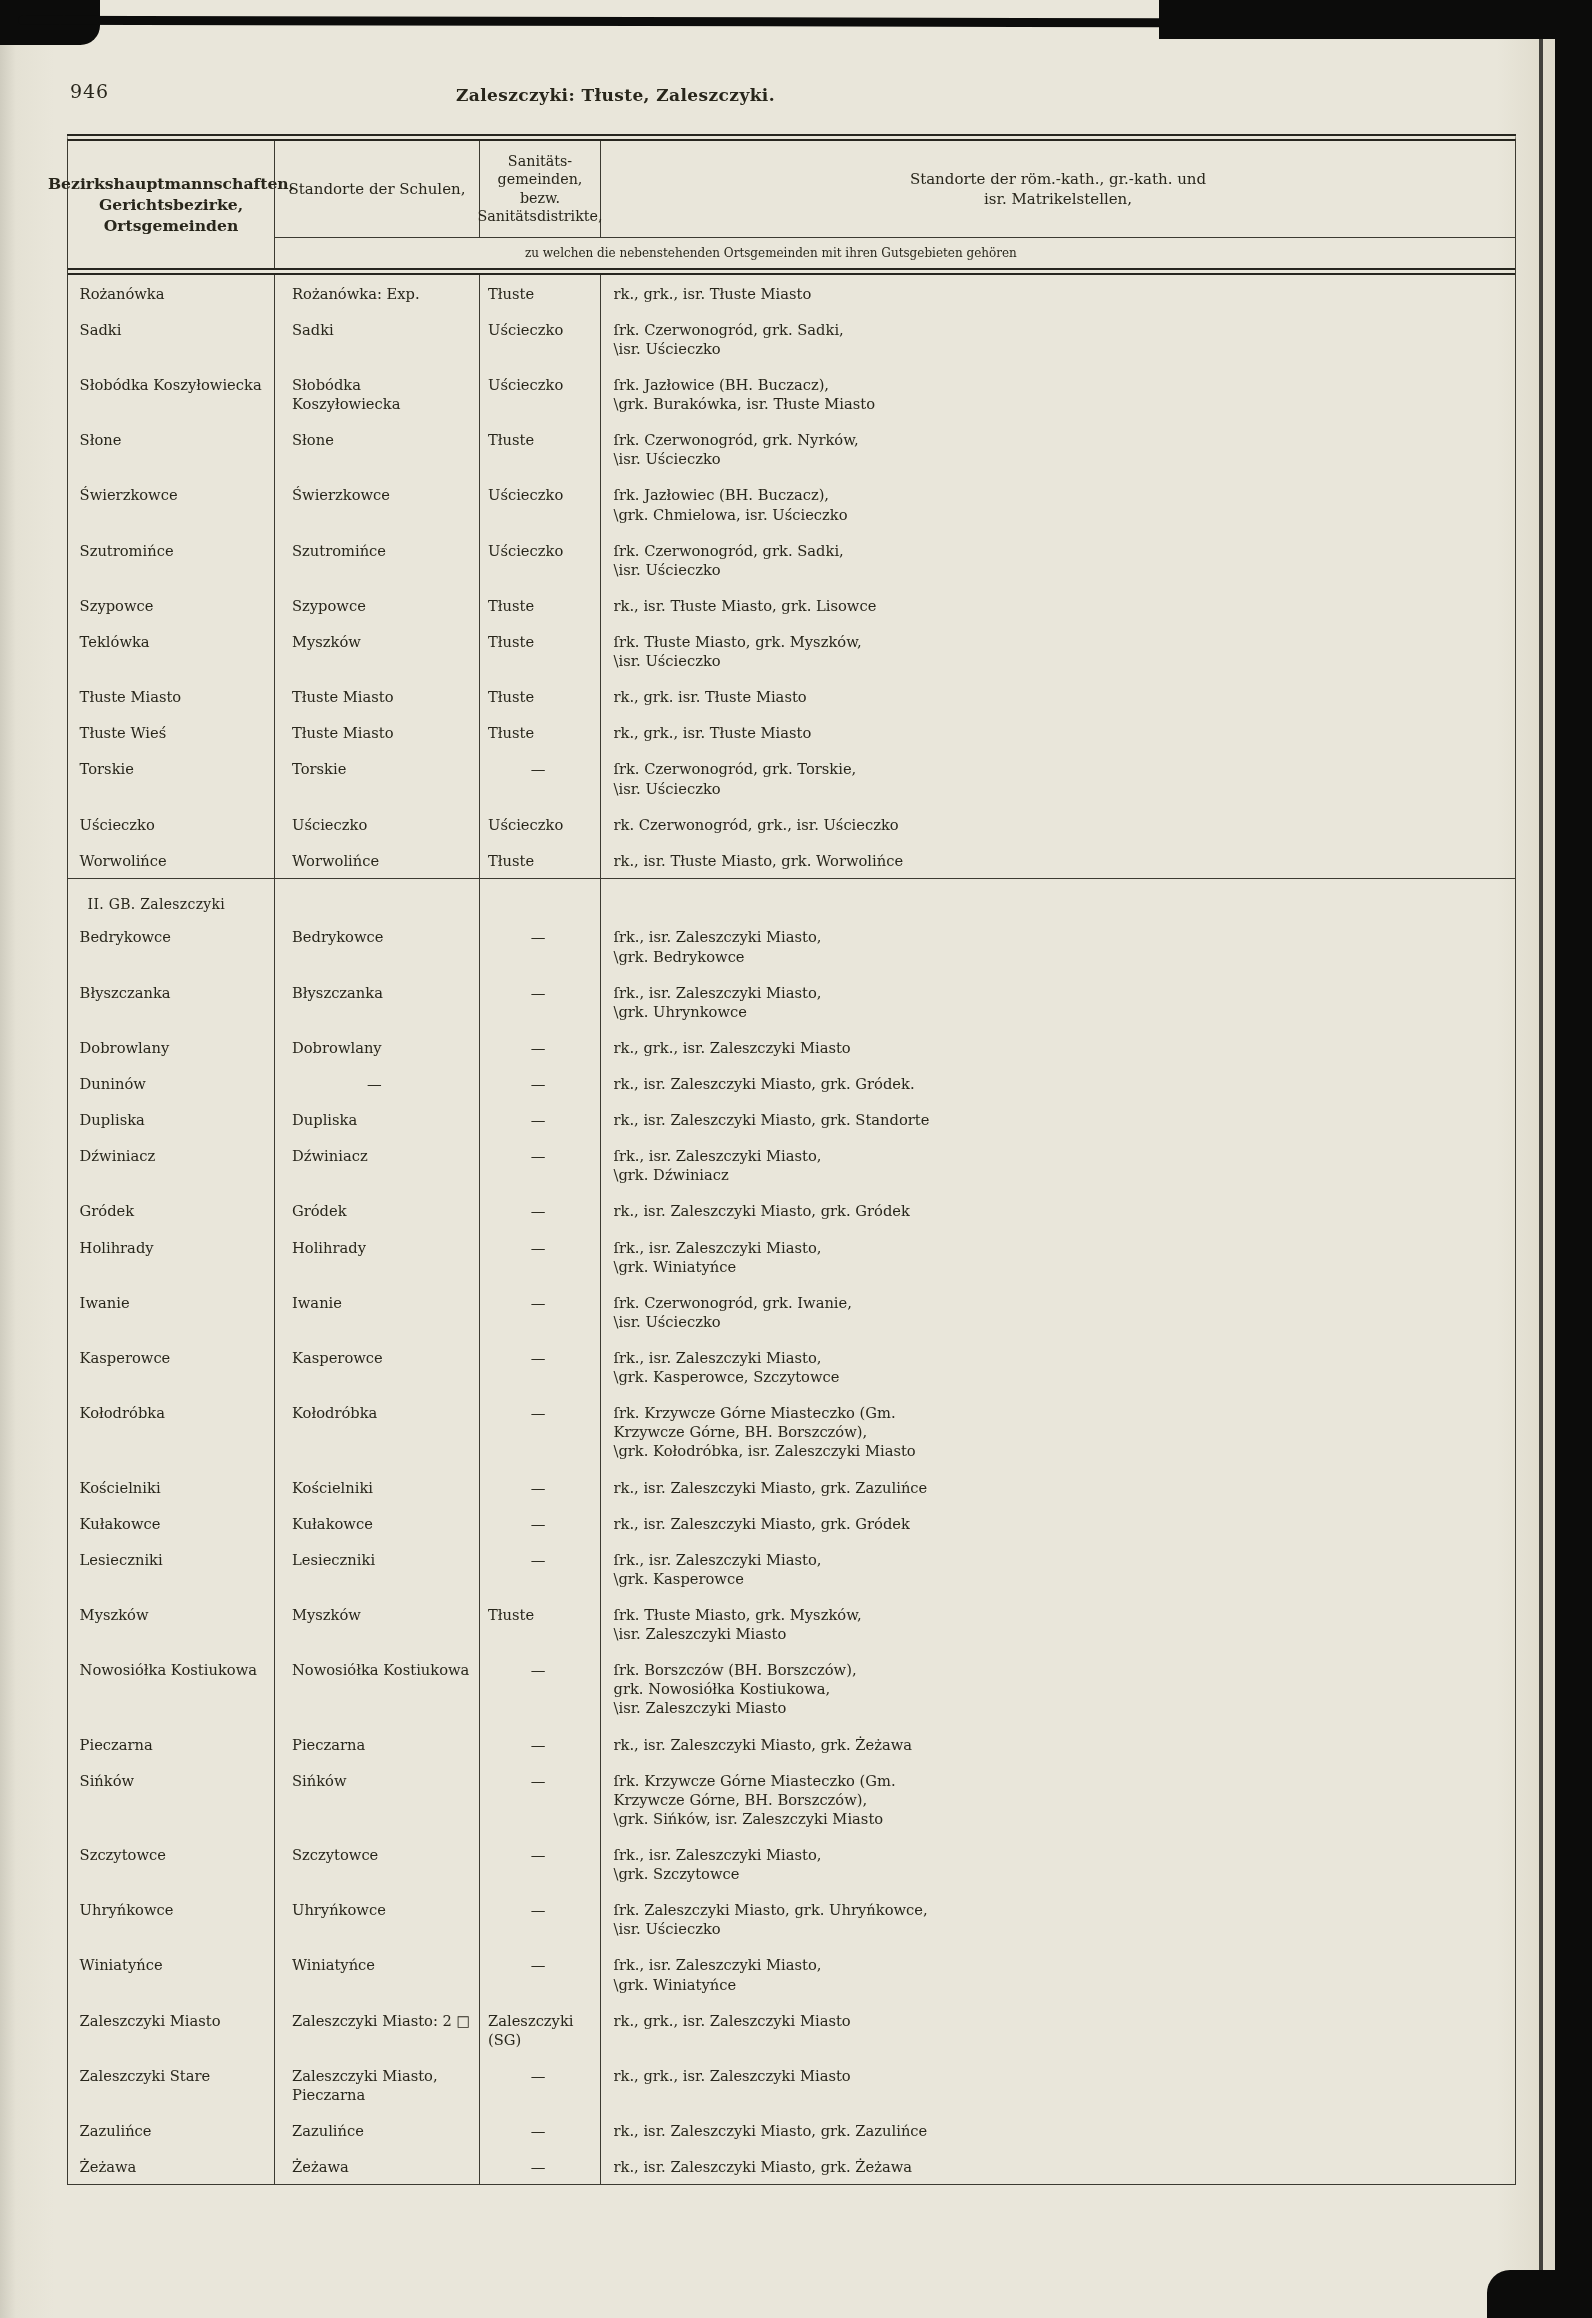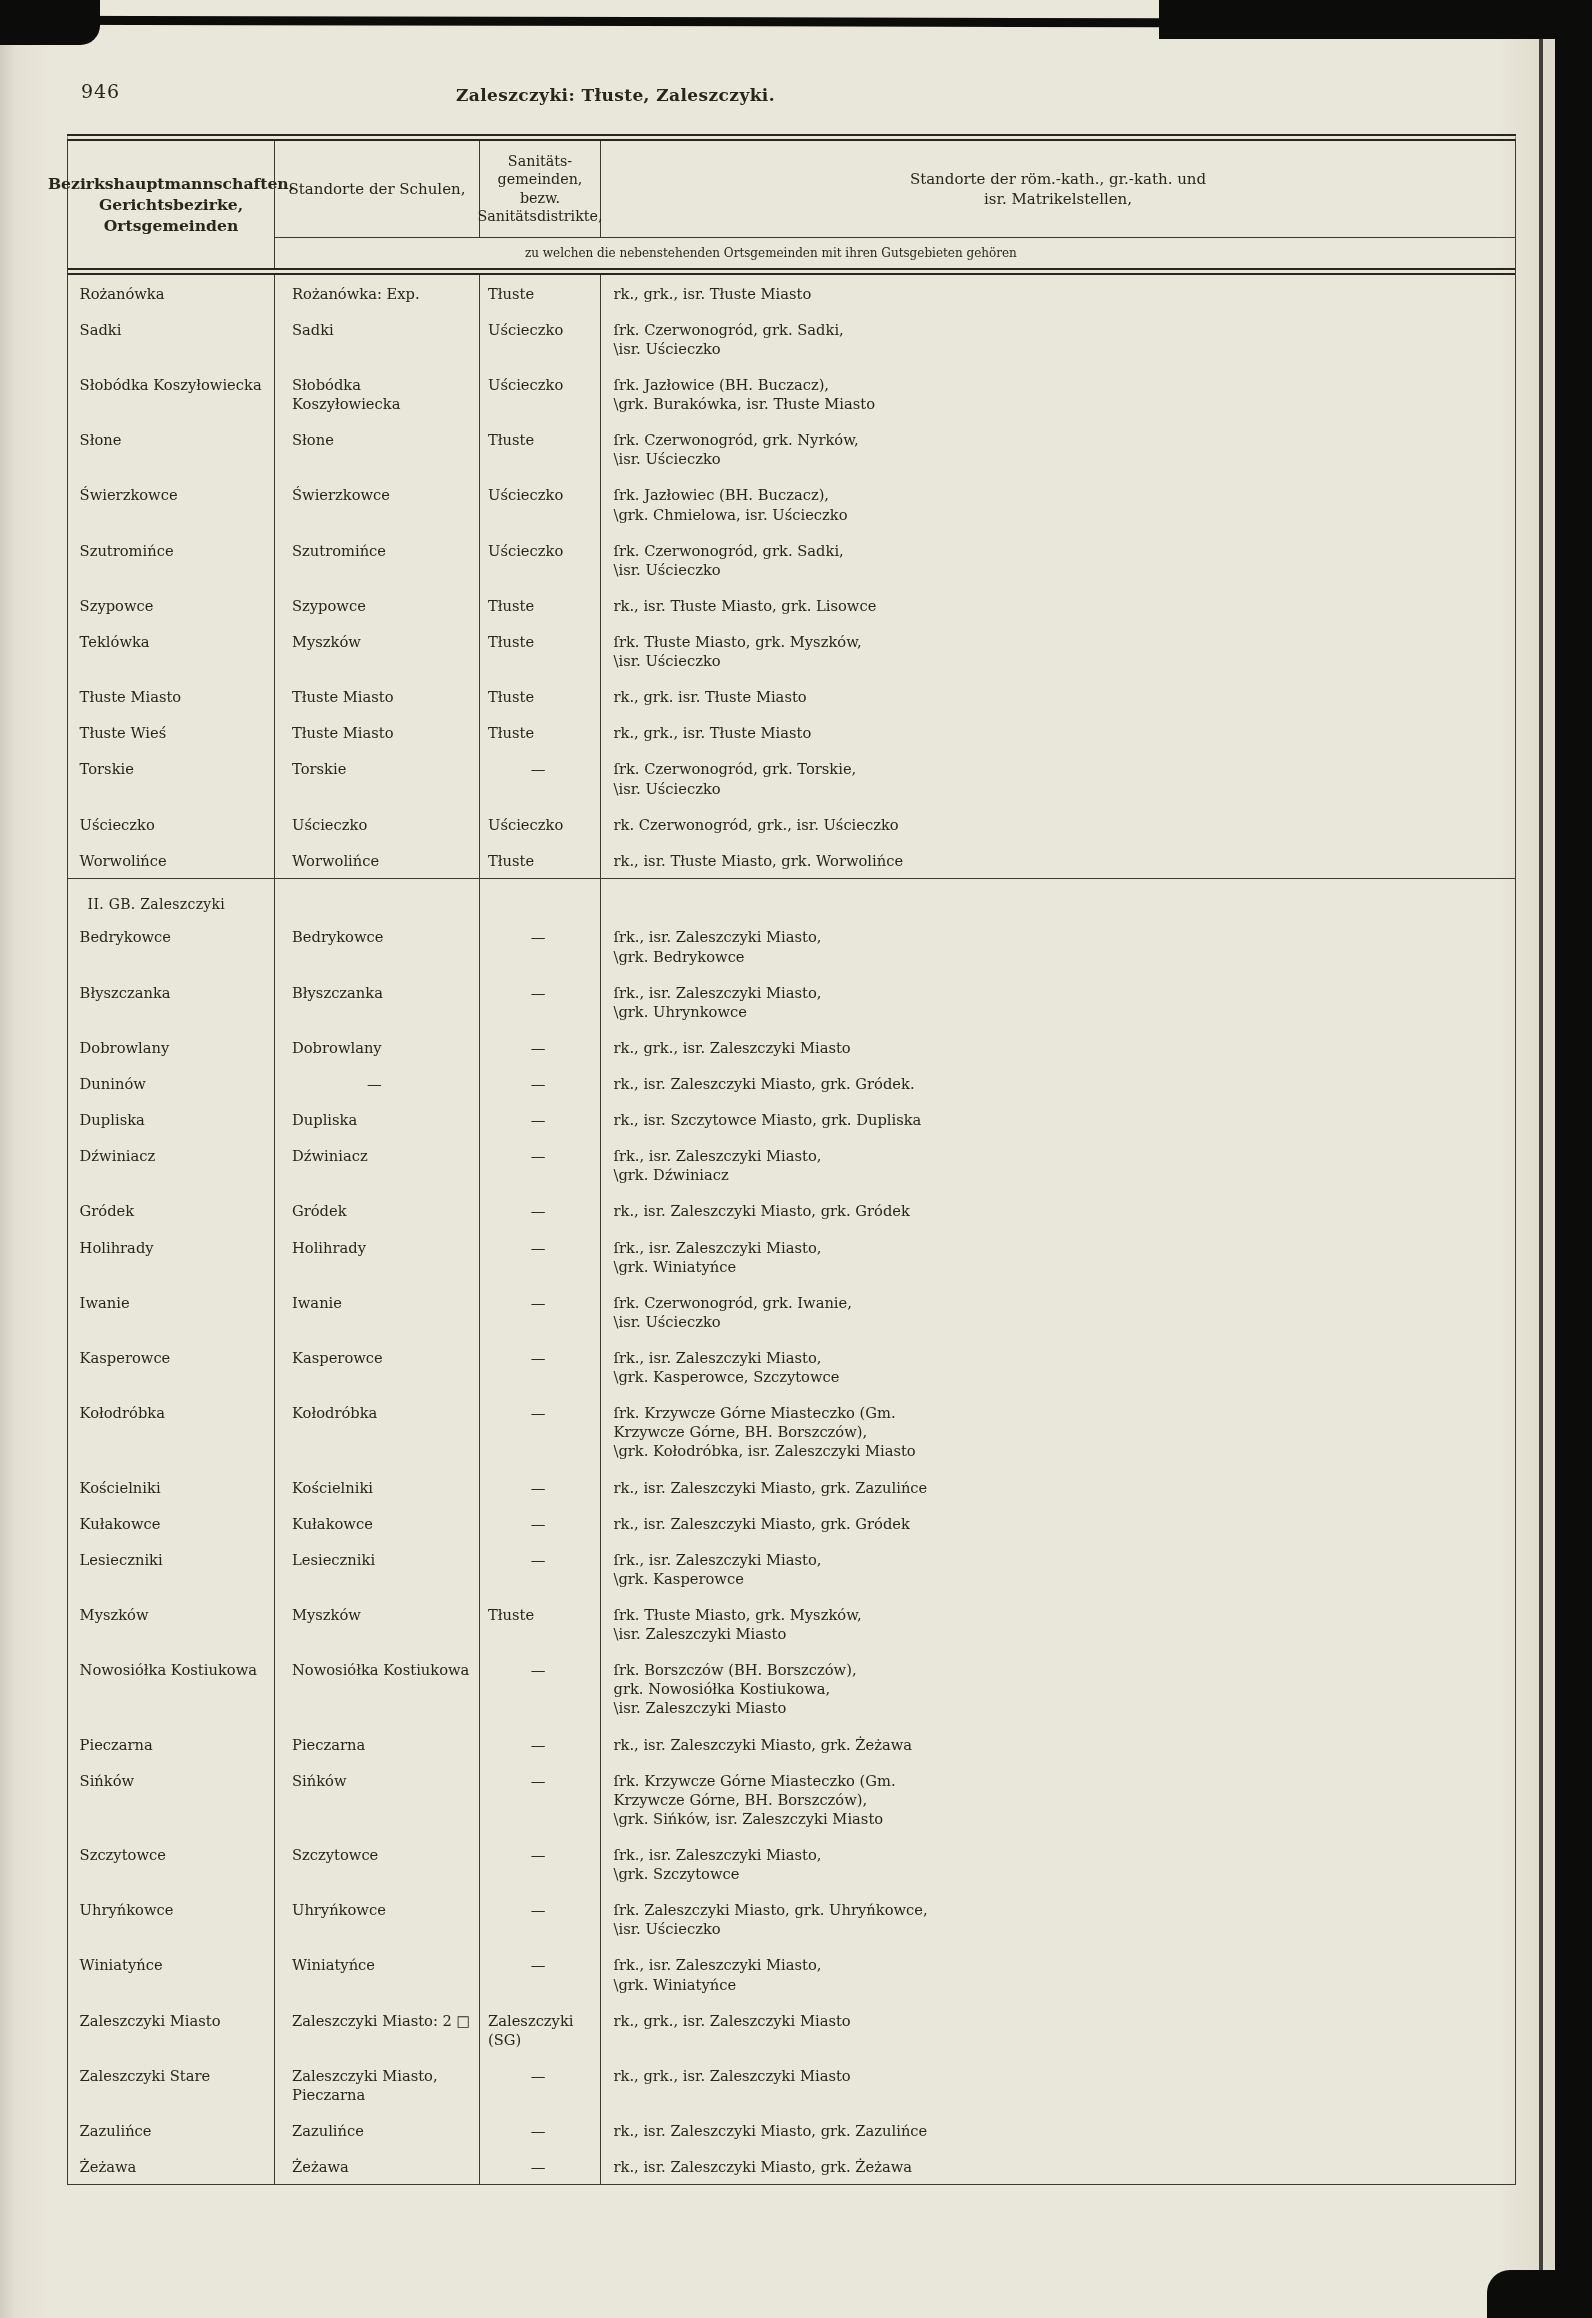--- a/index.html
+++ b/index.html
@@ -4,21 +4,21 @@
 <style>
   :root { --rule:#3c3a31; --ink:#28261b; --paper:#e9e6da; }
   * { box-sizing: border-box; }
   html,body { margin:0; padding:0; }
   body {
     width:1593px; height:2319px; position:relative; overflow:hidden;
     background: linear-gradient(90deg,#cfccbf 0px,#e4e1d4 16px,var(--paper) 54px,var(--paper) 94%,#dedacb 97.5%,#cdc9ba 100%);
     font-family:"DejaVu Serif","Liberation Serif",serif; color:var(--ink);
   }
   .artifact { position:absolute; background:#0c0c0b; z-index:5; }
-  .pagenum { position:absolute; left:81px; top:80px; font-size:19px; letter-spacing:0.9px; }
+  .pagenum { position:absolute; left:70px; top:80px; font-size:19px; letter-spacing:0.9px; }
   .title-wrap { position:absolute; left:67px; top:85px; width:1097px; text-align:center; }
   .title { margin:0; font-size:17px; font-weight:bold; letter-spacing:0.4px; display:inline; }
   .table {
     position:absolute; left:67px; top:134px; width:1449px;
     border:1.8px solid var(--rule); border-top:7.1px double #27261f;
   }
   .grid4 { display:grid; grid-template-columns:207px 205px 121px 1fr; }
   .thead { border-bottom:7.1px double #27261f; }
   .hcell { padding:10.7px 5.4px; text-align:center; display:flex; align-items:center; justify-content:center;
            white-space:pre-line; font-size:15px; line-height:1.35; }
@@ -203,21 +203,21 @@
     <div class="c1">Duninów</div>
     <div class="c2 dash">—</div>
     <div class="c3 dash">—</div>
     <div class="c4">rk., isr. Zaleszczyki Miasto, grk. Gródek.</div>
   </div>
 
   <div class="trow grid4">
     <div class="c1">Dupliska</div>
     <div class="c2">Dupliska</div>
     <div class="c3 dash">—</div>
-    <div class="c4">rk., isr. Szczytowce Miasto, grk. Dupliska</div>
+    <div class="c4">rk., isr. Zaleszczyki Miasto, grk. Standorte</div>
   </div>
 
   <div class="trow grid4">
     <div class="c1">Dźwiniacz</div>
     <div class="c2">Dźwiniacz</div>
     <div class="c3 dash">—</div>
     <div class="c4">ſrk., isr. Zaleszczyki Miasto,
 \grk. Dźwiniacz</div>
   </div>
 

